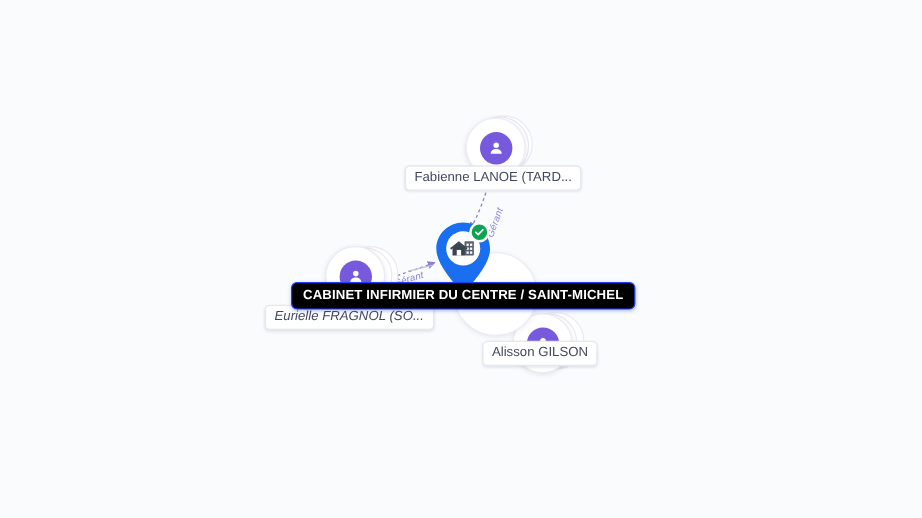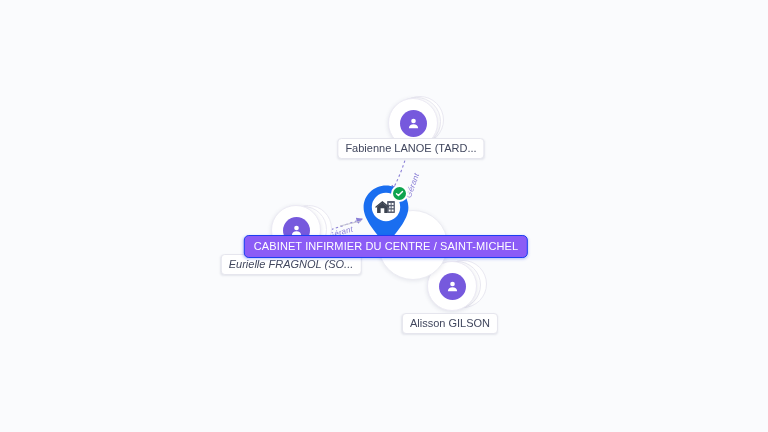--- a/index.html
+++ b/index.html
@@ -119,25 +119,25 @@
     border: 1px solid #e6e6ee;
     border-radius: 4px;
     padding: 2px 7px 3px 7px;
     font-size: 11px;
     line-height: 14px;
     color: #41475e;
     white-space: nowrap;
     box-shadow: 0 1px 2px rgba(40,50,90,0.10);
   }
   .node-label.primary {
-    background: #8b5cf6;
+    background: #000000;
     border: 1px solid #1c3ff2;
     color: #ffffff;
     font-size: 11px;
-    font-weight: 400;
+    font-weight: 700;
     letter-spacing: 0.1px;
     padding: 3px 9px 4px 9px;
     border-radius: 5px;
     box-shadow: 0 1px 3px rgba(28,63,242,0.35);
     z-index: 40;
   }
   .edge-label {
     position: absolute;
     font-size: 8px;
     color: #8a7fd6;
@@ -212,21 +212,21 @@
       <div class="stack-ring" style="left:-18px; top:-24px; width:46px; height:46px;"></div>
       <div class="person-outer">
         <div class="person-disc">
           <svg width="15" height="15" viewBox="0 0 24 24" fill="#ffffff">
             <circle cx="12" cy="8" r="3.7"></circle>
             <path d="M4.6 19.5c0-4.1 3.3-6.4 7.4-6.4s7.4 2.3 7.4 6.4z"></path>
           </svg>
         </div>
       </div>
     </div>
-    <div class="node-label" style="left:450px; top:313px;">Alisson GILSON</div>
+    <div class="node-label" style="left:450px; top:284px;">Alisson GILSON</div>
 
     <div class="node" style="left:386px; top:212px;">
       <div class="pin-bg-circle"></div>
       <div class="pin-wrap">
         <svg class="pin-svg" width="52" height="62" viewBox="0 0 52 62">
           <path d="M26 1.5 C13.6 1.5 3.6 11.3 3.6 23.4 C3.6 36 17.4 50.5 24 58.6
                    a2.6 2.6 0 0 0 4 0 C34.6 50.5 48.4 36 48.4 23.4 C48.4 11.3 38.4 1.5 26 1.5 z" fill="#1a6ef0"></path>
           <circle cx="26" cy="23" r="14.2" fill="#ffffff"></circle>
         </svg>
 

